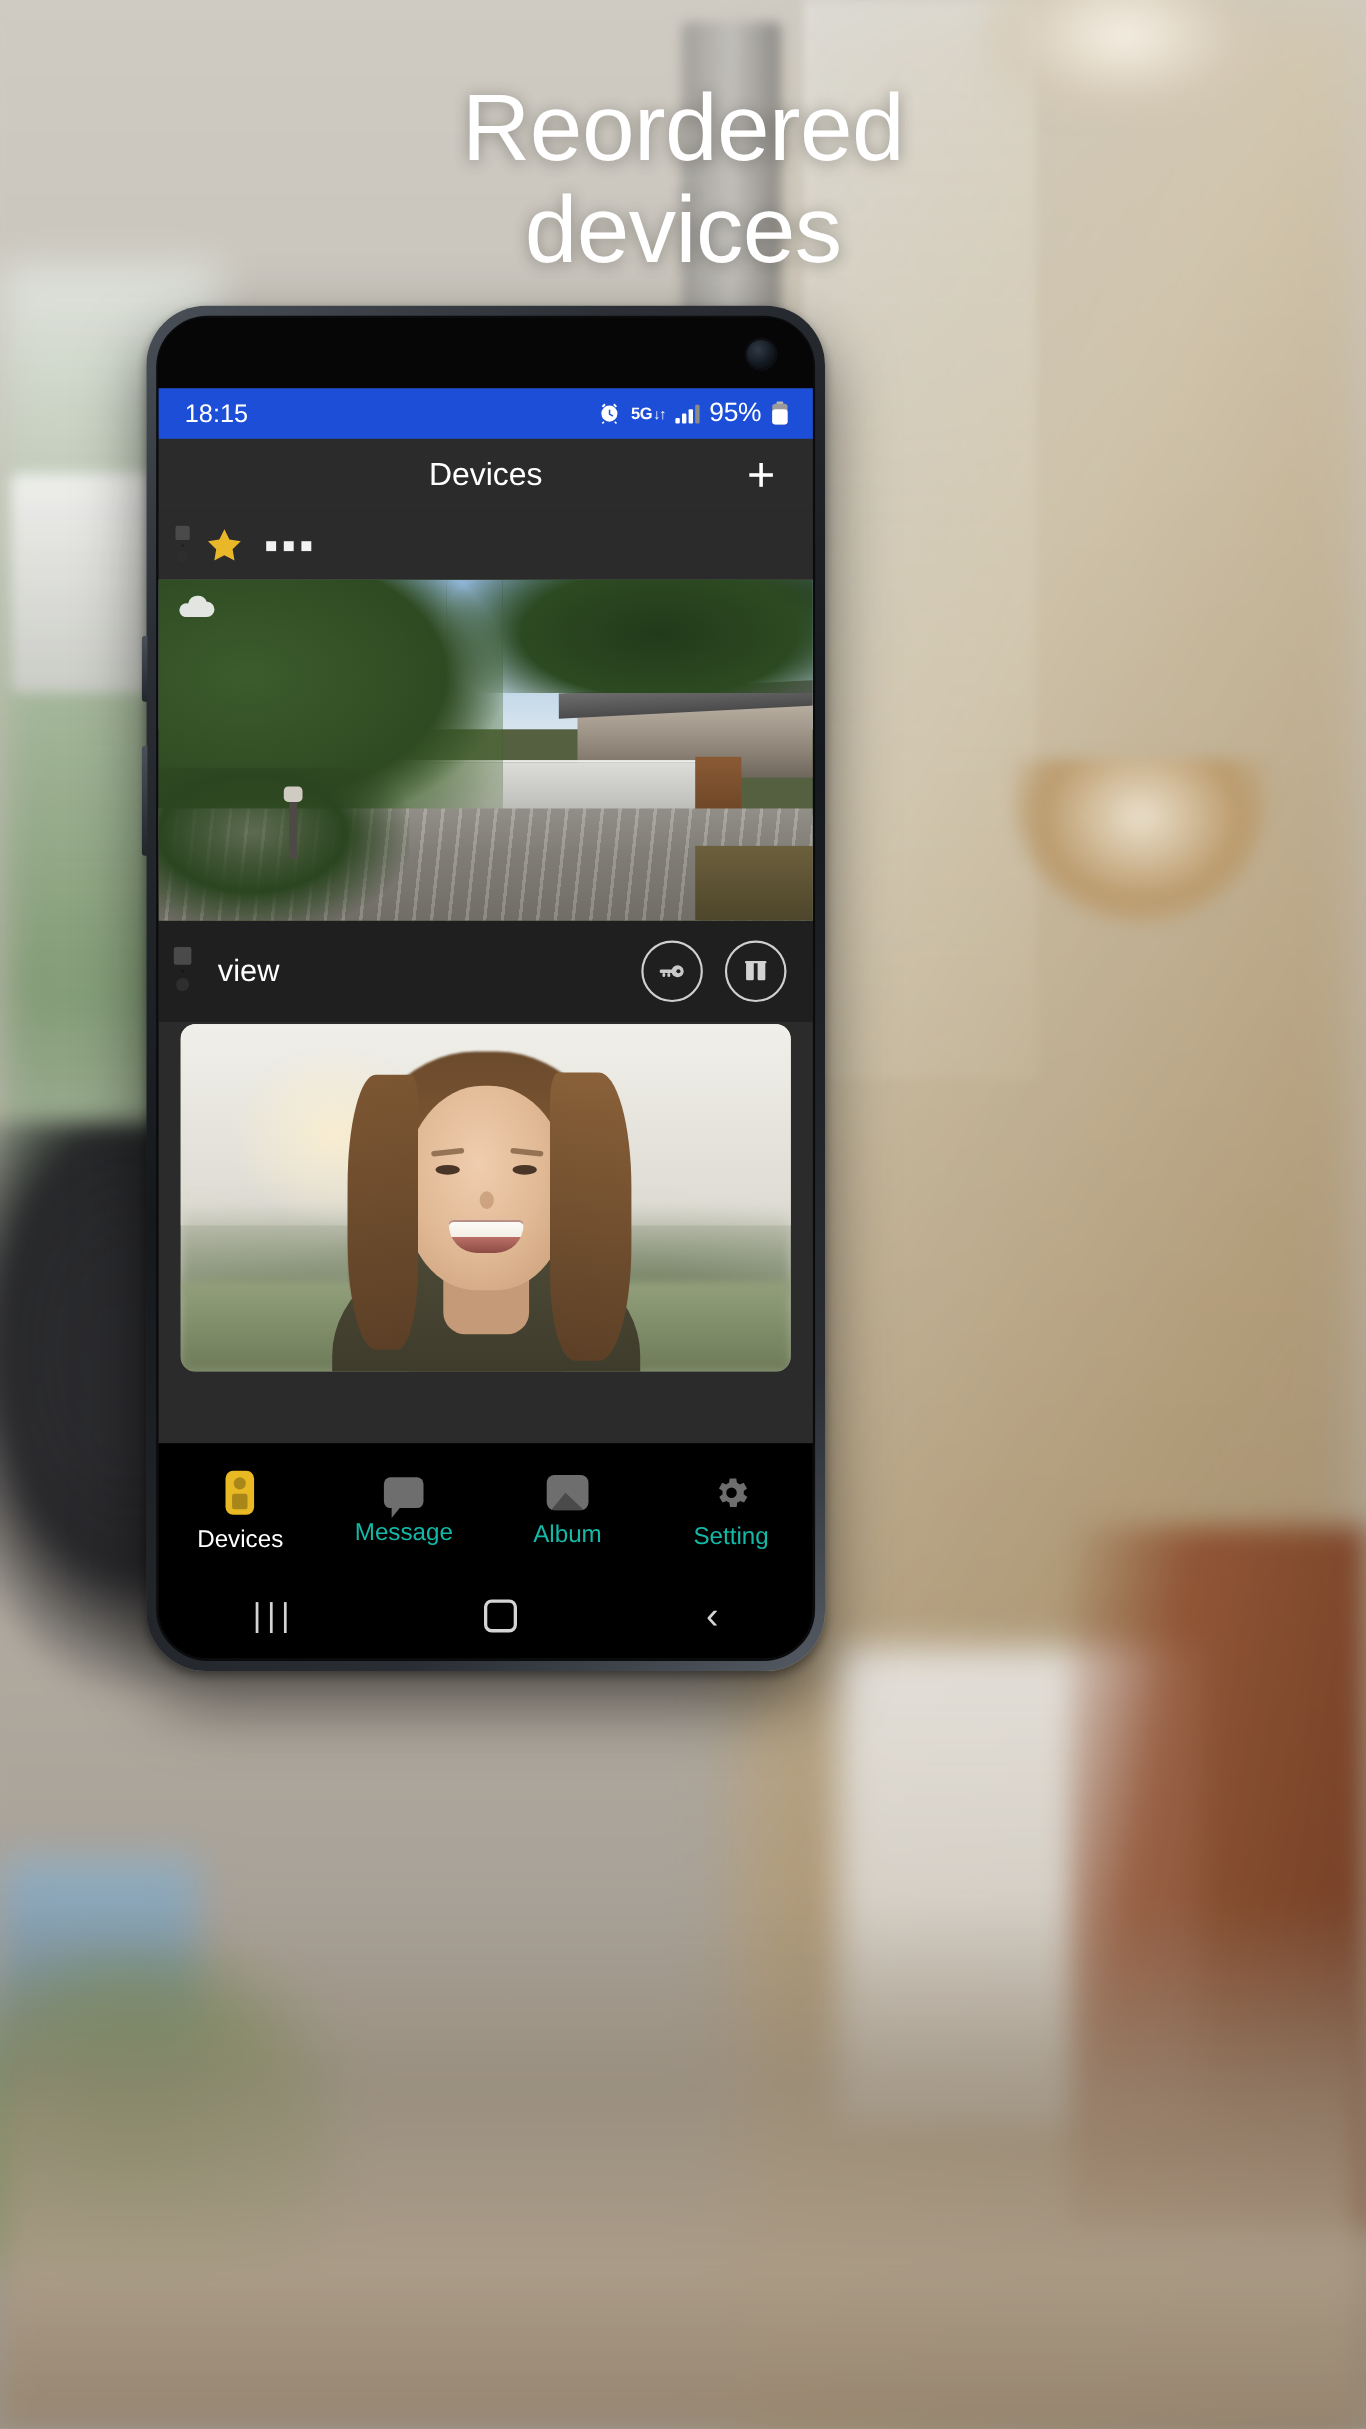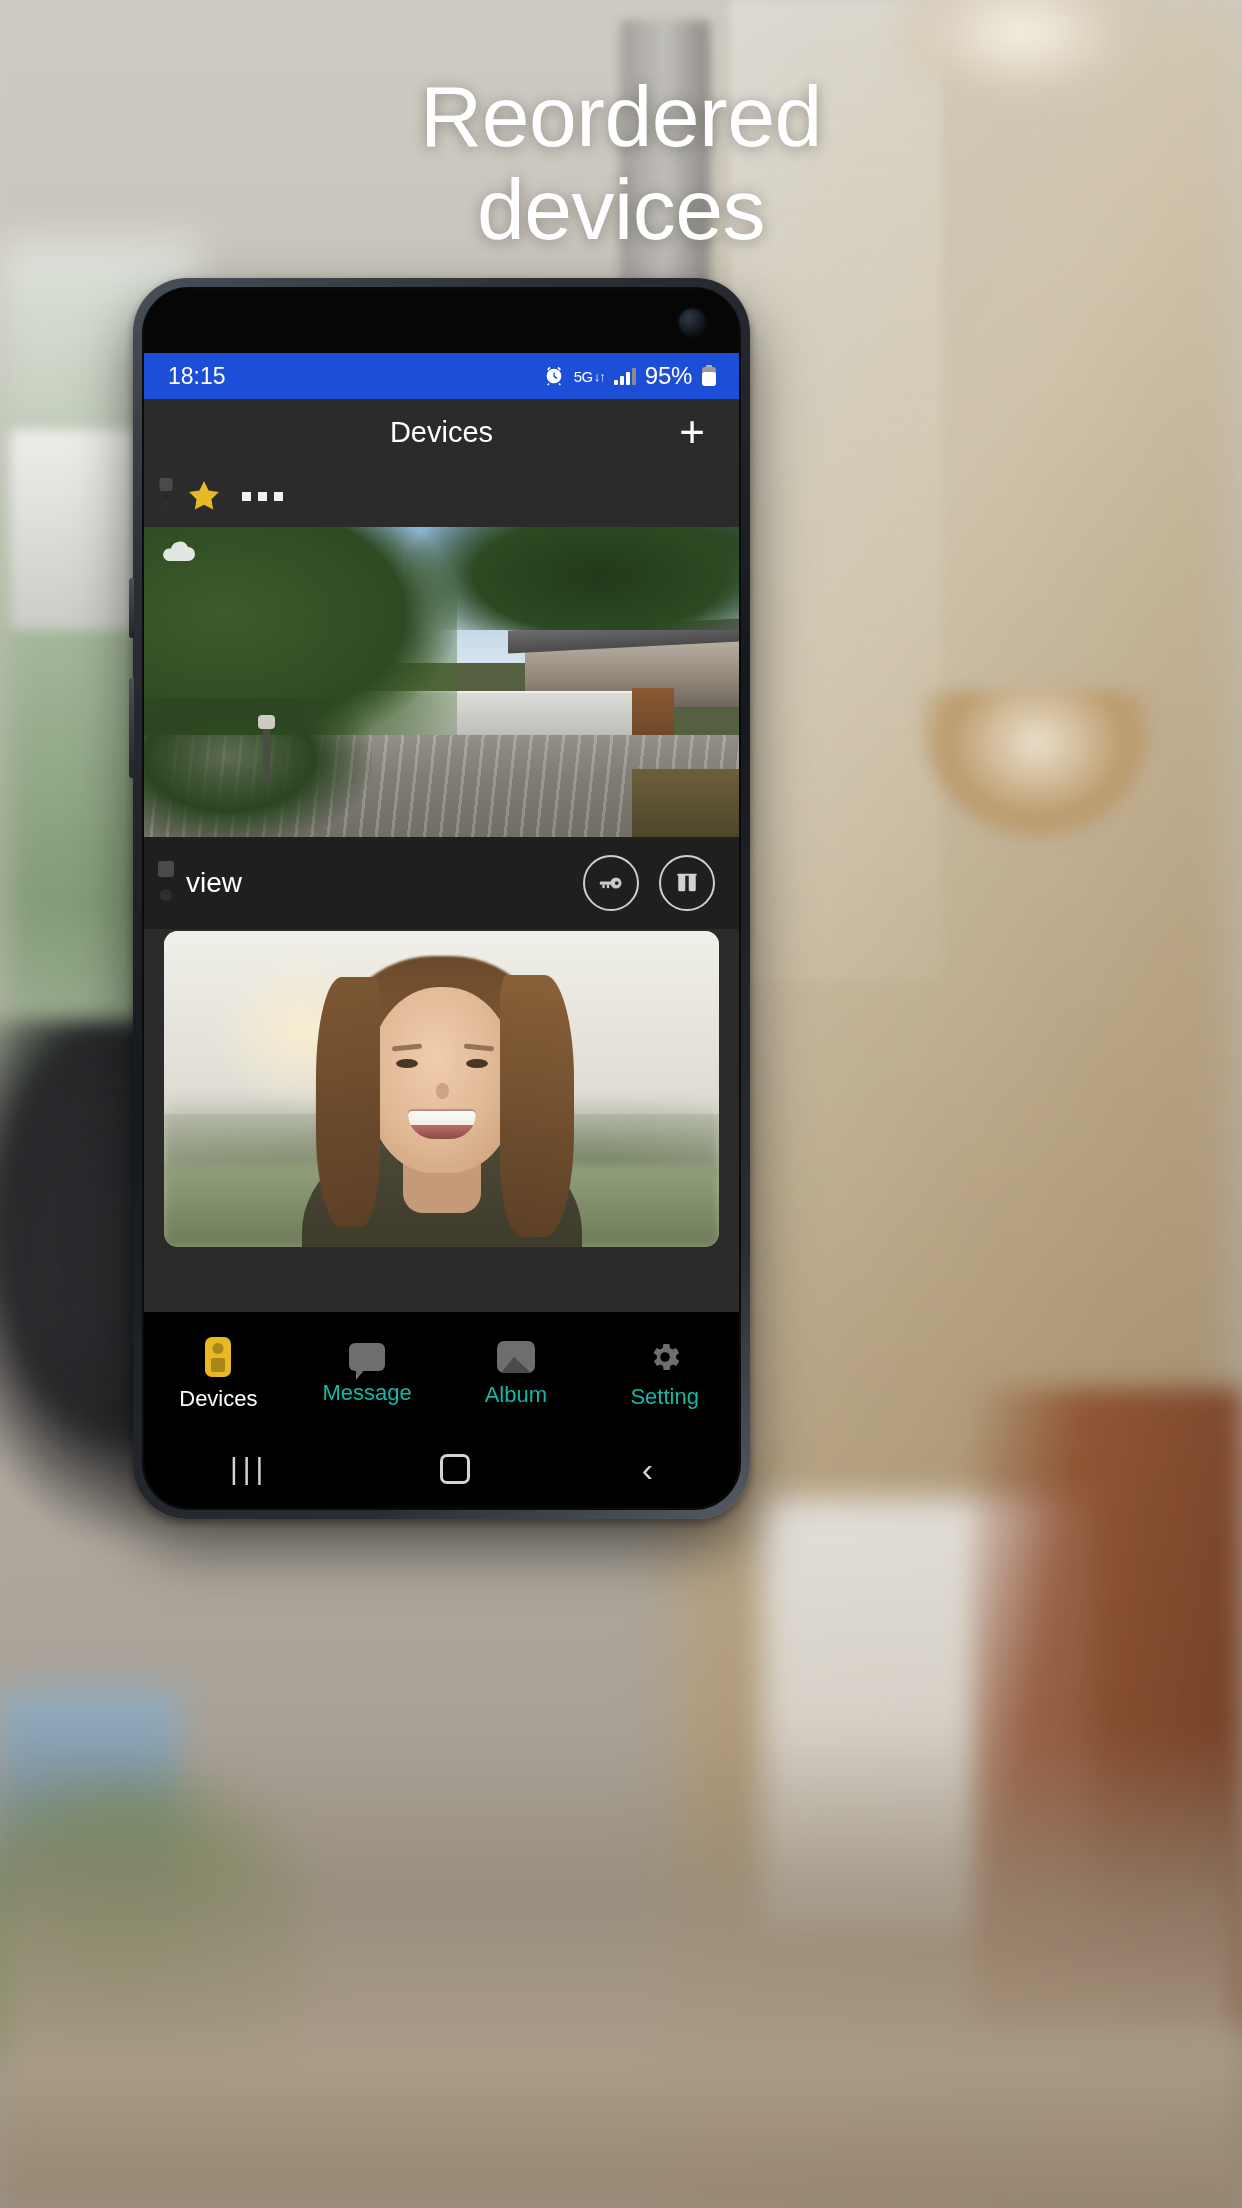--- a/index.html
+++ b/index.html
@@ -195,21 +195,21 @@
   #status-right {
     display: flex;
     align-items: center;
     gap: 9px;
   }
   .sb-icon { display: flex; align-items: center; }
   .net-5g {
     display: flex; align-items: center; gap: 1px;
   }
   .net-5g .g5 {
-    font-size: 15px; font-weight: 400; line-height: 1;
+    font-size: 15px; font-weight: 700; line-height: 1;
     letter-spacing: -.4px;
   }
   .net-5g .arrows { font-size: 13px; line-height: 1; letter-spacing:-1px;}
   .sig-bars { display: flex; align-items: flex-end; gap: 2px; height: 18px; }
   .sig-bars i { display:block; width: 4px; background: #fff; border-radius: 1px; }
   .sig-bars i:nth-child(1){ height: 5px; }
   .sig-bars i:nth-child(2){ height: 9px; }
   .sig-bars i:nth-child(3){ height: 13px; }
   .sig-bars i:nth-child(4){ height: 17px; background: #8b8b8b; }
   #battery-pct { font-size: 24px; letter-spacing: -0.3px; }
@@ -415,20 +415,21 @@
     align-items: center;
     height: 92px;
     padding: 0 24px 0 22px;
     background: #1f1f1f;
   }
   .control-row .dev-icon { flex:none; margin-right: 20px; }
   .control-row .ctl-label {
     flex:1;
     color:#fff;
     font-size: 28px;
+    margin-left: 12px;
   }
   .round-btn {
     width: 56px; height: 56px;
     border-radius: 50%;
     border: 2px solid #cfcfcf;
     display:flex; align-items:center; justify-content:center;
     margin-left: 20px;
     cursor: pointer;
     background: transparent;
   }

